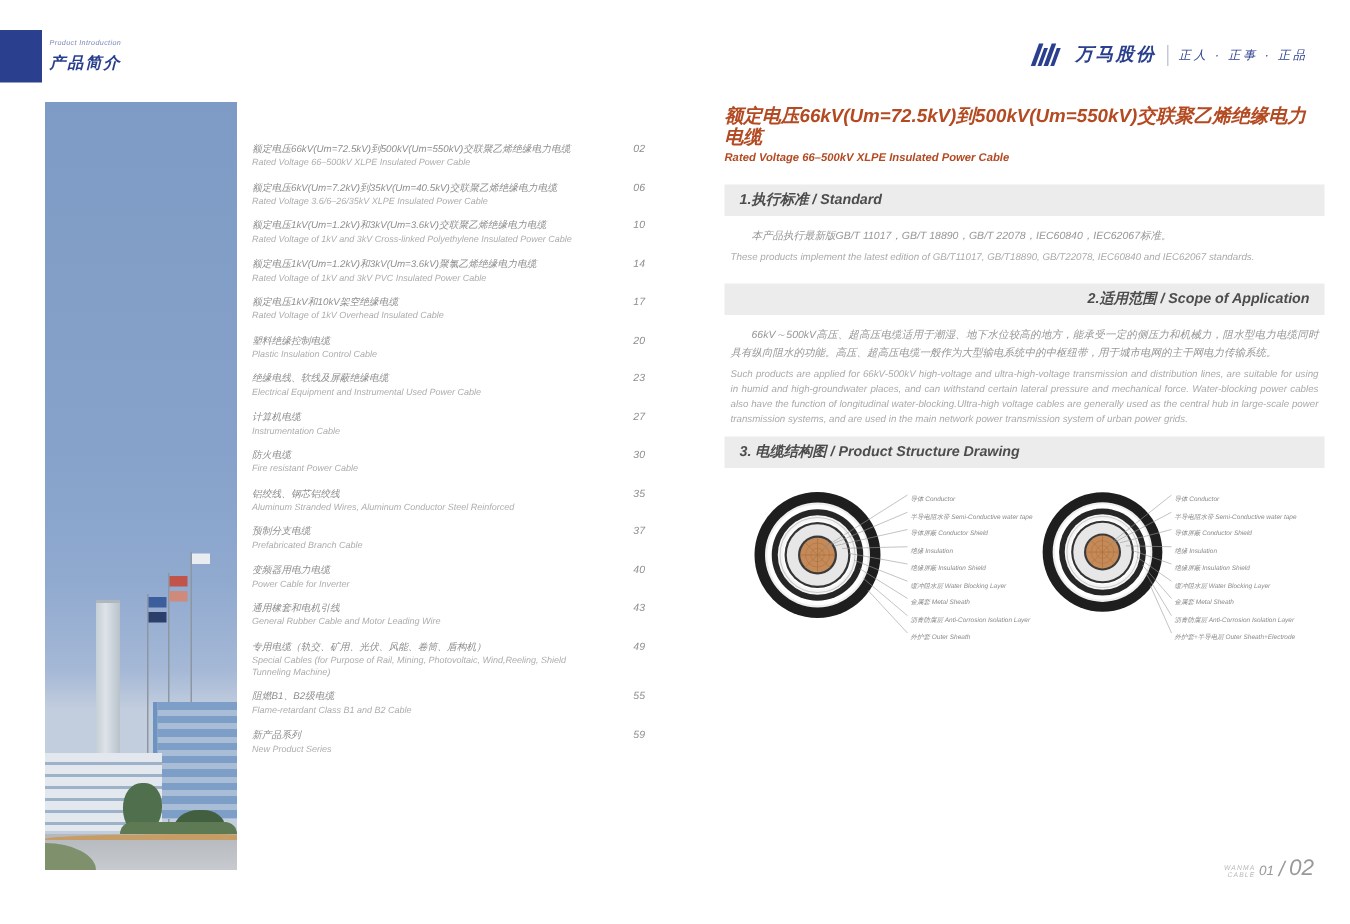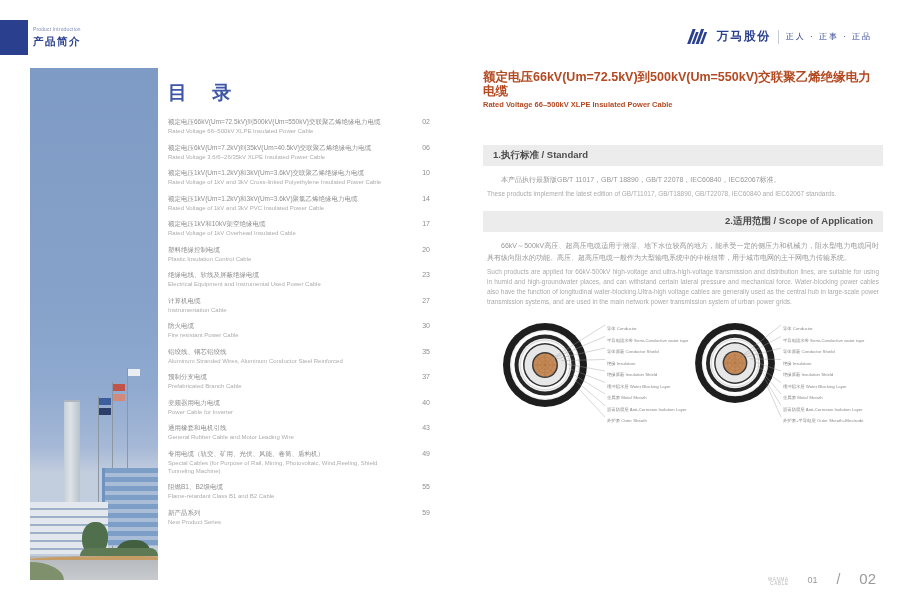--- a/index.html
+++ b/index.html
@@ -3,21 +3,21 @@
 <meta charset="utf-8">
 <style>
   * { margin:0; padding:0; box-sizing:border-box; }
   html,body { width:900px; height:616px; }
   body {
     background:#ffffff;
     font-family:"Liberation Sans","DejaVu Sans",sans-serif;
     position:relative; overflow:hidden;
     -webkit-font-smoothing:antialiased;
   }
-  .page { position:absolute; inset:0; }
+  .page { position:absolute; inset:0;font-style:italic; }
 
   
   .corner { position:absolute; left:0; top:20px; width:28px; height:35px; background:#2a3f8e; }
   .eyebrow { position:absolute; left:33px; top:27px; }
   .eyebrow-en { font-size:6px; transform:scale(.8); transform-origin:0 0; color:#7d89ba; height:7px; letter-spacing:.3px; }
   .eyebrow-zh { font-size:10.5px; font-weight:bold; color:#2a3f8e; letter-spacing:1.5px; margin-top:1px; }
 
   .brandbar { position:absolute; right:28px; top:28px; display:flex; align-items:center; gap:7px; }
   .logo-mark { width:24px; height:17px; display:block; }
   .brand-name { font-size:12px; font-weight:bold; color:#2a3f8e; letter-spacing:1.5px; }
@@ -52,40 +52,40 @@
   .toc-text { flex:1; padding-right:8px; }
   .toc-zh { font-size:6.5px; color:#8e8e8e; line-height:9px; }
   .toc-en { font-size:6px; color:#adadad; line-height:8px; margin-top:1px; }
   .toc-page { font-size:7px; color:#8e8e8e; width:18px; text-align:right; padding-top:1px; }
 
   
   .article { position:absolute; left:483px; top:70px; width:400px; }
   .article-title-zh { font-size:12.5px; font-weight:bold; color:#b34a22; line-height:14px; }
   .article-title-en { font-size:7.5px; font-weight:bold; color:#b34a22; margin-top:2px; }
   .bar { background:#ececec; color:#4c4c4c; font-weight:bold; font-size:9.5px; padding:4px 10px; }
-  .bar1 { margin-top:36px; }
+  .bar1 { margin-top:14px; }
   .bar2 { margin-top:12px;text-align:right; }
   .bar3 { margin-top:6px; }
   .body-zh { font-size:7px; color:#979797; line-height:12px; text-indent:2em; margin:8px 4px 0; text-align:justify; }
   .body-en { font-size:6.5px; color:#ababab; line-height:10px; margin:3px 4px 0; text-align:justify; }
 
   .diagram { position:relative; width:400px; height:132px; margin-top:4px; }
   .diagram svg { position:absolute; left:0; top:0; }
   .cable-labels { position:absolute; top:8px; width:96px; }
   .labels-left { left:124px; }
   .labels-right { left:300px; }
   .lbl { height:11.5px; line-height:11.5px; white-space:nowrap; }
   .lbl span { display:inline-block; transform:scale(.72); transform-origin:0 50%; font-size:6px; color:#8a8a8a; }
 
   .caption { width:170px; margin:2px 0 0 109px; text-align:center; }
   .caption-zh { font-size:7.5px; color:#787878; letter-spacing:1px; }
   .caption-en { font-size:6.5px; color:#9c9c9c; margin-top:1px; }
 
   
-  .footer { position:absolute; right:24px; bottom:30px; display:flex; align-items:flex-end; gap:19px; }
+  .footer { position:absolute; right:24px; bottom:30px; display:flex; align-items:flex-end; gap:3px; }
   .footer-brand { text-align:right; font-size:6px; line-height:6px; letter-spacing:1px; color:#b8b8b8;
                   transform:scale(.75); transform-origin:100% 100%; }
   .pg-cur { font-size:9px; color:#9a9a9a; line-height:11px; }
   .pg-sep { font-size:14px; color:#9a9a9a; line-height:14px; }
   .pg-tot { font-size:15px; color:#9a9a9a; line-height:15px; }
 </style>
 </head>
 <body>
 
 <div class="page">
@@ -124,21 +124,20 @@
     <div class="ph-building-left"></div>
     <div class="ph-tree" style="left:52px; bottom:24px; width:26px; height:34px;"></div>
     <div class="ph-tree" style="right:8px; bottom:14px; width:34px; height:26px; background:#42603f;"></div>
     <div class="ph-hedge"></div>
     <div class="ph-road"></div>
     <div class="ph-curb"></div>
     <div class="ph-grass"></div>
   </div>
 
   <div class="contents">
-    <div class="contents-sub">目 录</div>
     <div class="toc">
 
       <div class="toc-row">
           <div class="toc-text">
             <div class="toc-zh">额定电压66kV(Um=72.5kV)到500kV(Um=550kV)交联聚乙烯绝缘电力电缆</div>
             <div class="toc-en">Rated Voltage 66–500kV XLPE Insulated Power Cable</div>
           </div>
           <div class="toc-page">02</div>
         </div>
       <div class="toc-row">
@@ -255,20 +254,21 @@
     <div class="article-title-en">Rated Voltage 66–500kV XLPE Insulated Power Cable</div>
 
     <div class="bar bar1">1.执行标准 / Standard</div>
     <div class="body-zh">本产品执行最新版GB/T 11017，GB/T 18890，GB/T 22078，IEC60840，IEC62067标准。</div>
     <div class="body-en">These products implement the latest edition of GB/T11017, GB/T18890, GB/T22078, IEC60840 and IEC62067 standards.</div>
 
     <div class="bar bar2">2.适用范围 / Scope of Application</div>
     <div class="body-zh">66kV～500kV高压、超高压电缆适用于潮湿、地下水位较高的地方，能承受一定的侧压力和机械力，阻水型电力电缆同时具有纵向阻水的功能。高压、超高压电缆一般作为大型输电系统中的中枢纽带，用于城市电网的主干网电力传输系统。</div>
     <div class="body-en">Such products are applied for 66kV-500kV high-voltage and ultra-high-voltage transmission and distribution lines, are suitable for using in humid and high-groundwater places, and can withstand certain lateral pressure and mechanical force. Water-blocking power cables also have the function of longitudinal water-blocking.Ultra-high voltage cables are generally used as the central hub in large-scale power transmission systems, and are used in the main network power transmission system of urban power grids.</div>
 
+    <div class="bar bar3">3. 电缆结构图 / Product Structure Drawing</div>
 
     <div class="diagram">
       <svg width="400" height="130" viewBox="0 0 400 130">
 
         <g transform="translate(62,54)">
           <circle r="42" fill="#1e1e1e"></circle>
           <circle r="35" fill="#efefef"></circle>
           <circle r="33.5" fill="#ffffff"></circle>
           <circle r="30.5" fill="#262626"></circle>
           <circle r="26.5" fill="#f5f5f5"></circle>

